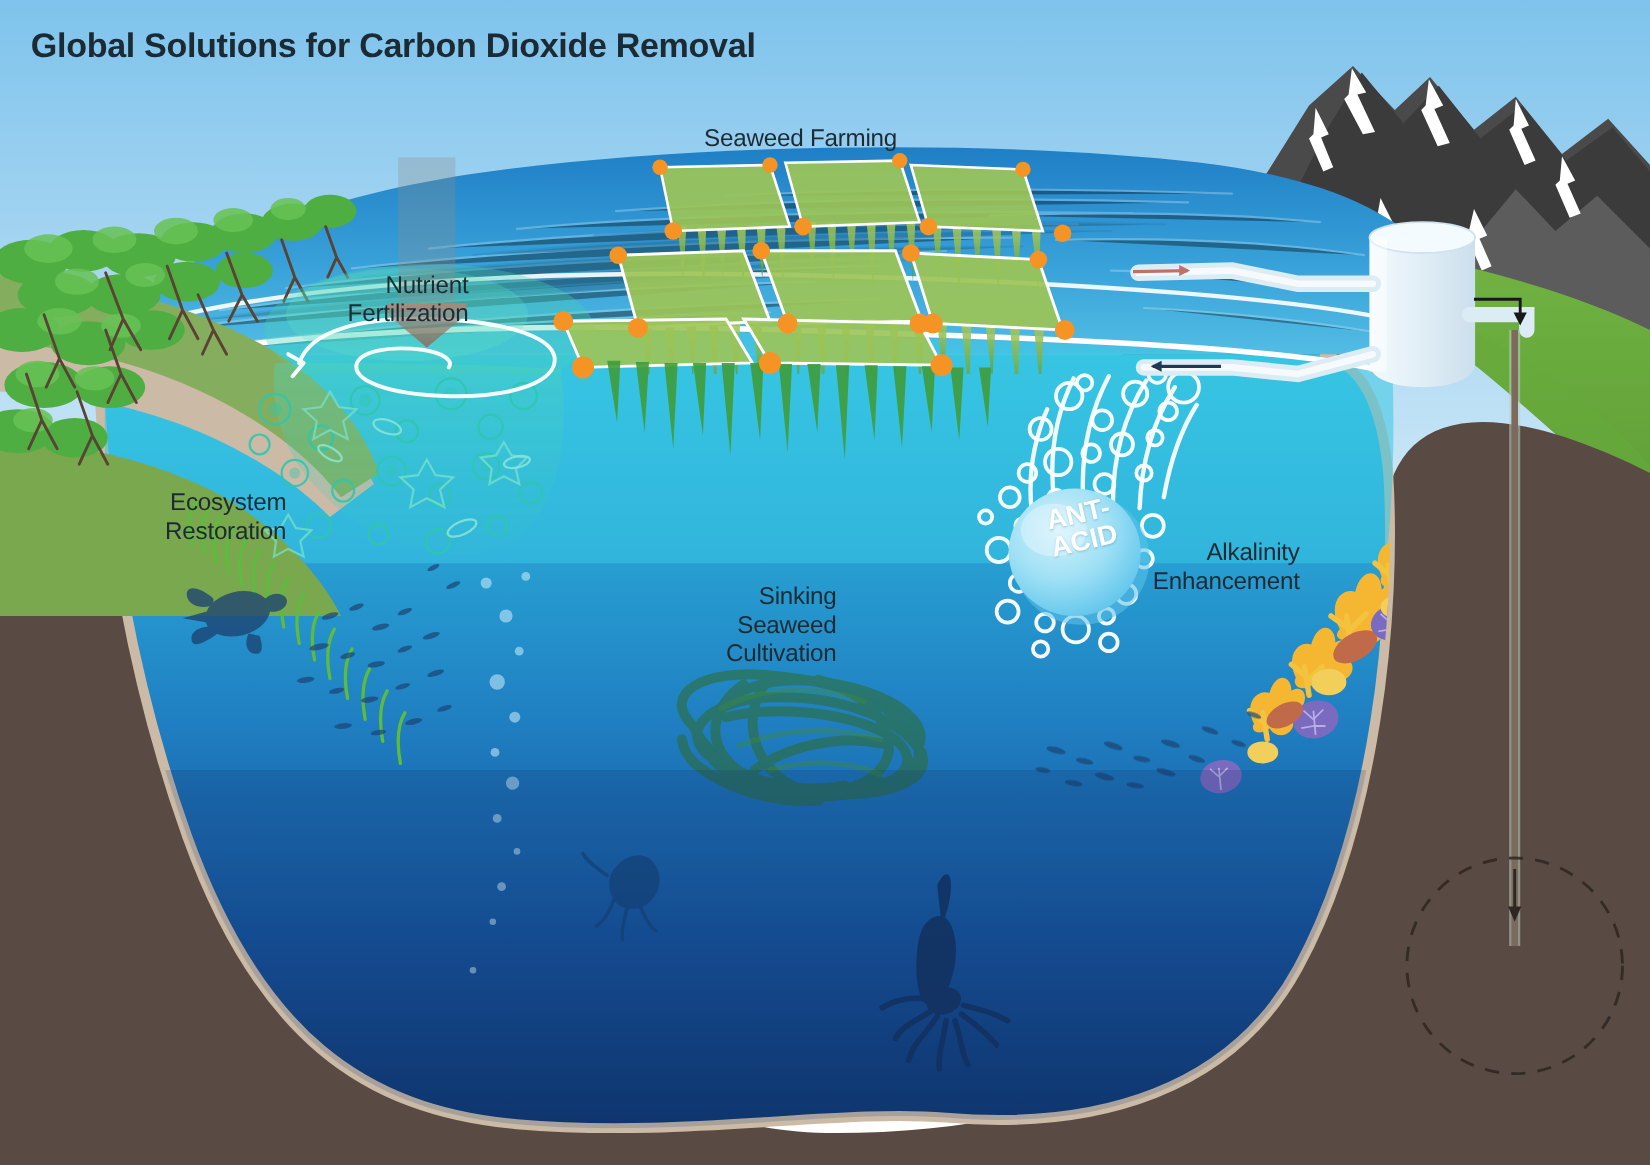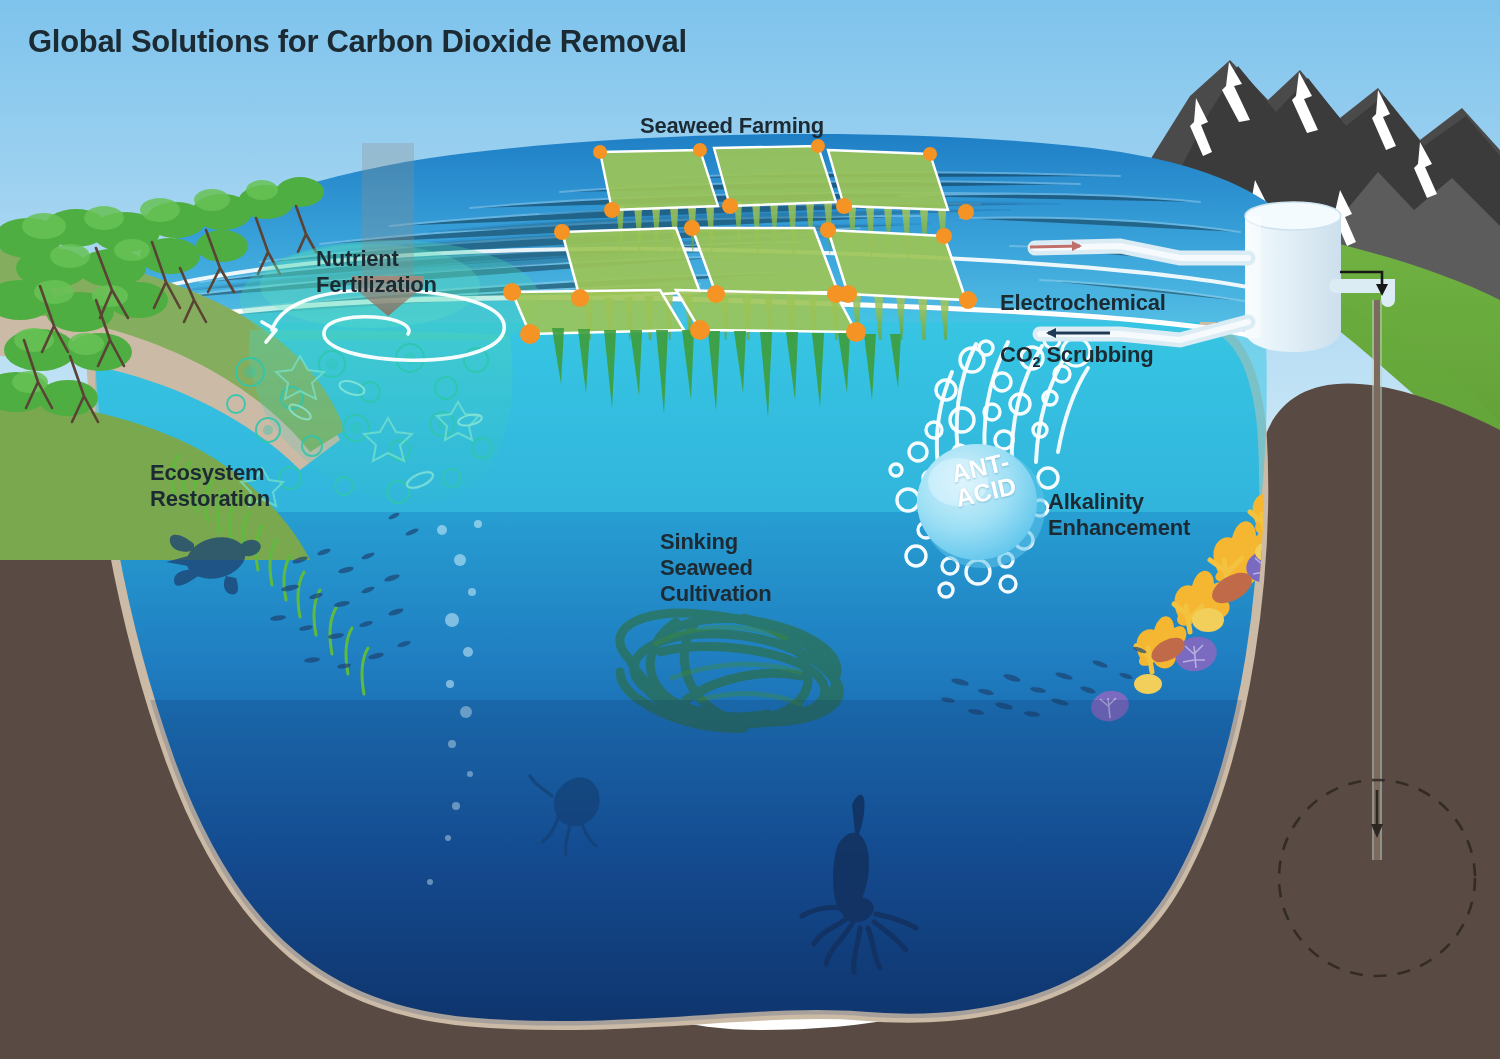--- a/index.html
+++ b/index.html
@@ -8,41 +8,41 @@
     font-family:"Liberation Sans", sans-serif;
     background:#ffffff;
     position:relative;
   }
   #stage { position:absolute; inset:0; width:1500px; height:986px; }
   #stage svg { position:absolute; top:0; left:0; }
 
   .lbl {
     position:absolute;
     font-family:"Liberation Sans", sans-serif;
-    font-weight:bold;
+    font-weight:normal;
     color:#1c2b33;
-    text-align:left;
+    text-align:right;
     line-height:1.18;
     white-space:pre-line;
     letter-spacing:-0.2px;
     pointer-events:none;
   }
   #page-title {
     position:absolute;
     left:28px; top:24px;
     font-family:"Liberation Sans", sans-serif;
     font-weight:bold;
     font-size:31px;
     color:#1b2a33;
     letter-spacing:-0.3px;
   }
   #lbl-seaweed-farming { left:640px; top:113px; font-size:22px; }
   #lbl-nutrient        { left:316px; top:198px; font-size:22px;margin-top:48px; }
   #lbl-electro         { left:1000px; top:264px; font-size:22px; }
-  #lbl-ecosystem       { left:150px; top:460px; font-size:22px; }
+  #lbl-ecosystem       { left:150px; top:444px; font-size:22px; }
   #lbl-alkalinity      { left:1048px; top:489px; font-size:22px; }
   #lbl-sinking         { left:660px; top:529px; font-size:22px; }
   #lbl-co2-storage     { left:1330px; top:843px; font-size:19px; color:#2e2622; }
   .sub { font-size:0.66em; vertical-align:sub; }
   .antacid-text {
     position:absolute; left:928px; top:455px;
     width:110px; text-align:center;
     font-family:"Liberation Sans", sans-serif;
     font-weight:bold; font-size:25px; color:#ffffff;
     line-height:1.0; transform:rotate(-13deg);
@@ -730,24 +730,20 @@
   <path clip-path="url(#clipOcean)" d="M90,700 L1270,700 L1270,1059 L90,1059 Z" fill="#0c2f63" opacity=".18"></path>
 </svg>
 
 <div id="page-title">Global Solutions for Carbon Dioxide Removal</div>
 
 <div class="lbl" id="lbl-seaweed-farming">Seaweed Farming</div>
 
 <div class="lbl" id="lbl-nutrient">Nutrient
 Fertilization</div>
 
-<div class="lbl" id="lbl-electro">
-  <span>Electrochemical</span><br>
-  <span>CO</span><span class="sub">2</span><span> Scrubbing</span>
-</div>
 
 <div class="lbl" id="lbl-ecosystem">Ecosystem
 Restoration</div>
 
 <div class="lbl" id="lbl-sinking">Sinking
 Seaweed
 Cultivation</div>
 
 <div class="lbl" id="lbl-alkalinity">Alkalinity
 Enhancement</div>

